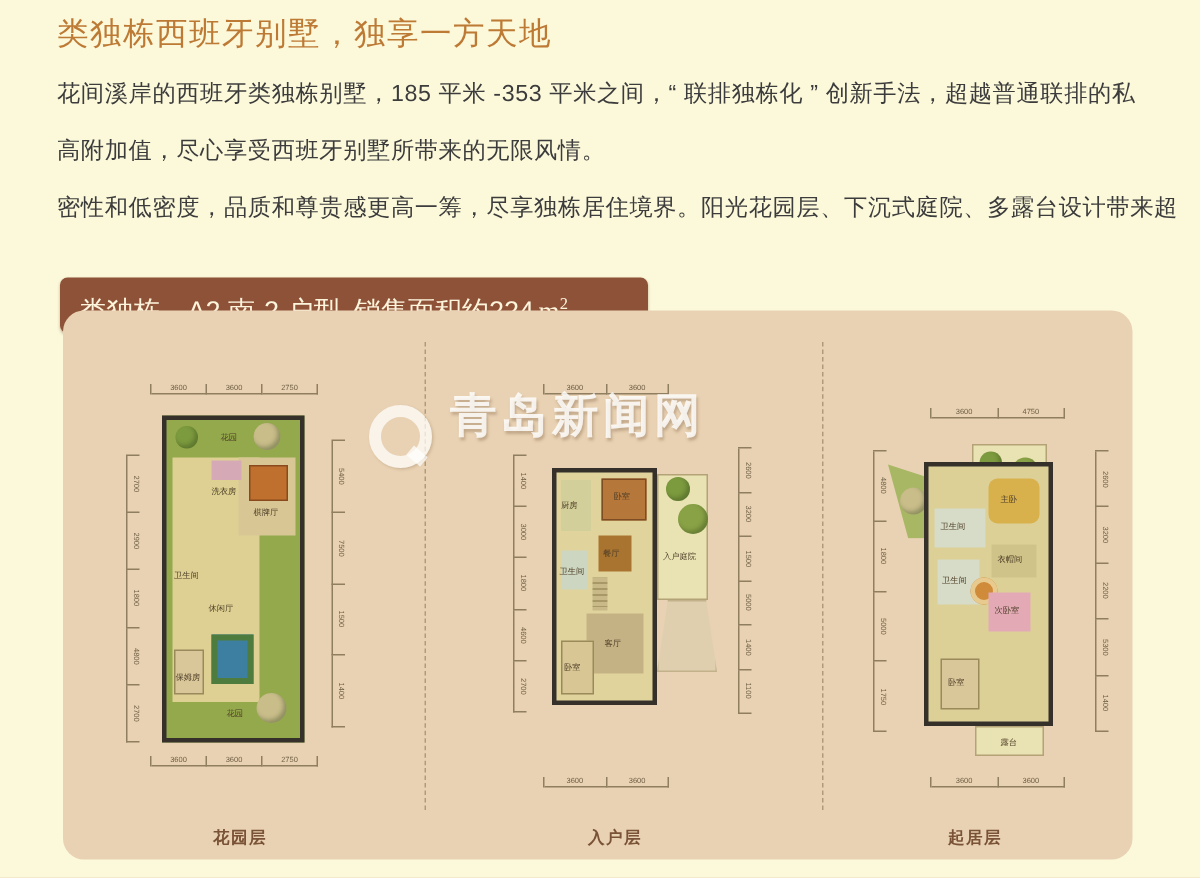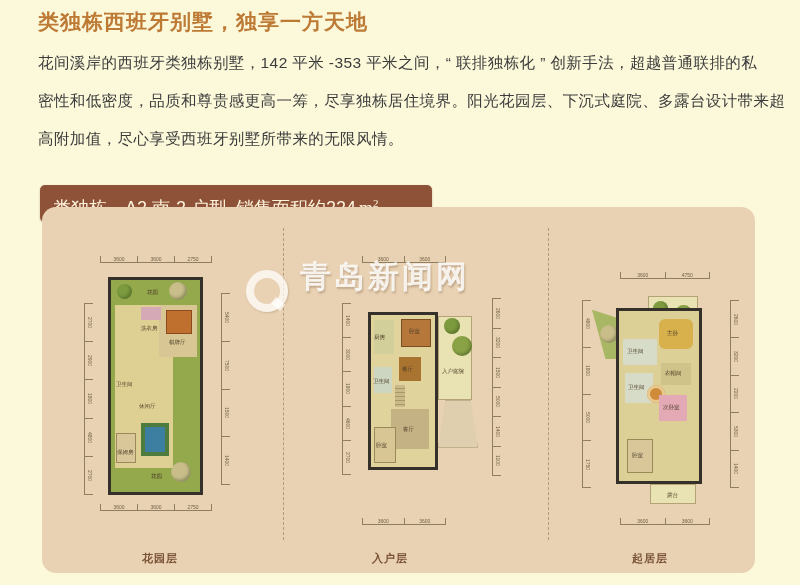--- a/index.html
+++ b/index.html
@@ -1,19 +1,19 @@
 <!DOCTYPE html>
 <html><head>
 <meta charset="utf-8">
 <style>
   * { margin:0; padding:0; box-sizing:border-box; }
   body { background:#fcf8da; font-family:"Liberation Sans", sans-serif; }
   .canvas { position:relative; width:800px; height:585px; background:#fcf8da; overflow:hidden; }
 
-  .page-title { position:absolute; left:38px; top:8px; font-size:21px; font-weight:bold; color:#bd7a35; letter-spacing:1px; }
+  .page-title { position:absolute; left:38px; top:8px; font-size:21px; font-weight:normal; color:#bd7a35; letter-spacing:1px; }
 
   .intro { position:absolute; left:38px; top:44px; width:732px; color:#3c3c3c; font-size:15.5px; }
   .intro .line { line-height:38px; white-space:nowrap; letter-spacing:.4px; }
 
   .badge { position:absolute; left:40px; top:185px; width:392px; height:37px; background:#8e5238; border-radius:5px; color:#fdf4dc; font-size:18px; line-height:37px; padding-left:13px; box-shadow:0 1px 2px rgba(90,50,20,.35); white-space:nowrap; }
   .badge .sp { margin-left:9px; }
   .badge .dot { margin:0 2px 0 10px; }
   .badge .unit { font-family:"Liberation Serif", serif; margin-left:3px; }
   .badge sup { font-size:11px; font-family:"Liberation Serif", serif; }
 
@@ -56,23 +56,23 @@
   .stair-swirl { position:absolute; border-radius:50%; background:#cf8a3a; box-shadow:inset 0 0 0 3px #e8c98e; }
 </style>
 </head>
 <body>
 
 <div class="canvas">
 
   <div class="page-title">类独栋西班牙别墅，独享一方天地</div>
 
   <div class="intro">
-    <div class="line">花间溪岸的西班牙类独栋别墅，142 平米 -353 平米之间，“ 联排独栋化 ” 创新手法，超越普通联排的私</div>
+    <div class="line">花间溪岸的西班牙类独栋别墅，185 平米 -353 平米之间，“ 联排独栋化 ” 创新手法，超越普通联排的私</div>
+    <div class="line">高附加值，尽心享受西班牙别墅所带来的无限风情。</div>
     <div class="line">密性和低密度，品质和尊贵感更高一筹，尽享独栋居住境界。阳光花园层、下沉式庭院、多露台设计带来超</div>
-    <div class="line">高附加值，尽心享受西班牙别墅所带来的无限风情。</div>
   </div>
 
   <div class="badge">
     <span>类独栋</span><span class="dot">·</span><span>A2 南-2 户型</span><span class="sp">销售面积约</span><span>224</span><span class="unit">m</span><sup>2</sup>
   </div>
 
   <div class="panel"></div>
 
   <div class="sep" style="left:283px; top:228px; height:312px;"></div>
   <div class="sep" style="left:548px; top:228px; height:312px;"></div>
@@ -212,21 +212,21 @@
   </div>
   <div class="dimv" style="left:730px; top:300px; height:188px;">
     <span>2600</span>
     <span>3200</span>
     <span>2200</span>
     <span>5300</span>
     <span>1400</span>
   </div>
 
   <div class="floor-label" style="left:130px; top:551px;">花园层</div>
-  <div class="floor-label" style="left:360px; top:551px;text-align:center;">入户层</div>
+  <div class="floor-label" style="left:380px; top:551px;text-align:center;">入户层</div>
   <div class="floor-label" style="left:620px; top:551px;">起居层</div>
 
   <div class="wm">
     <div class="wm-q"></div>
     <div class="wm-cn">青岛新闻网</div>
   </div>
 
 </div>
 
 </body></html>

